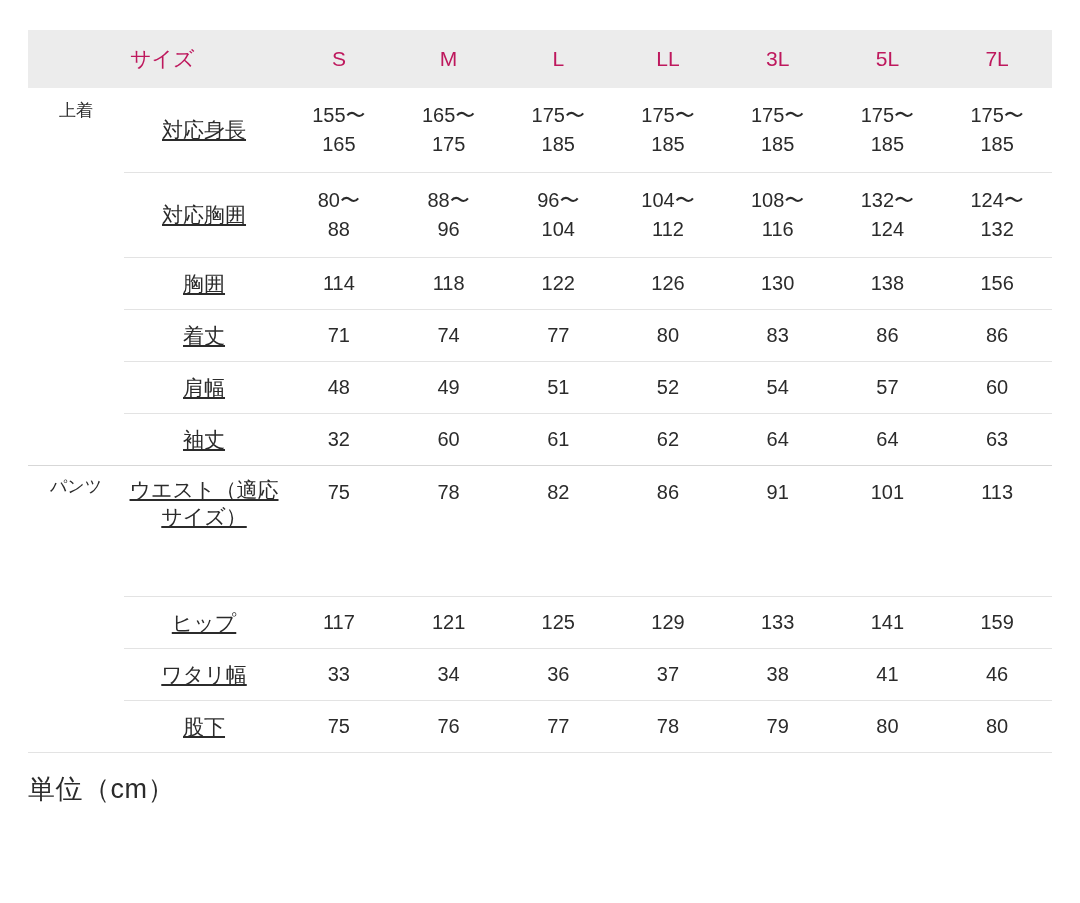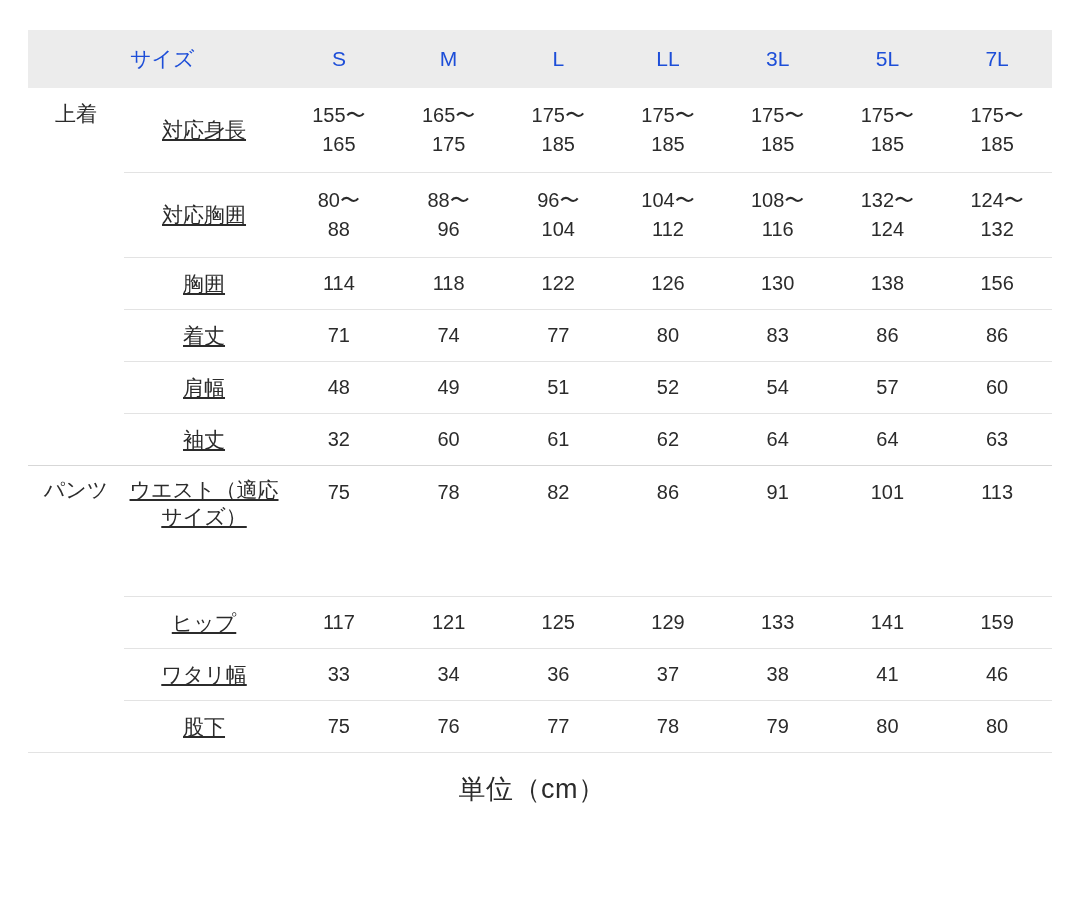--- a/index.html
+++ b/index.html
@@ -47,42 +47,42 @@
   }
 
   
   thead tr.head-row {
     background: #ececec;
   }
   thead th {
     height: 58px;
     font-size: 21px;
     font-weight: bold;
-    color: #1d4ed8;
+    color: #be185d;
   }
   thead th.blank-head {
     background: #ececec;
   }
   thead th.size-head {
     text-align: left;
     padding-left: 6px;
     font-size: 21px;
   }
 
   tbody td {
     font-size: 21px;
     border-top: 1px solid #e3e3e3;
   }
   tbody tr:first-child td {
     border-top: none;
   }
 
   td.group-cell {
     font-weight: bold;
-    font-size: 21px;
+    font-size: 17px;
     color: #2b2b2b;
     text-align: center;
     background: #ffffff;
     line-height: 1.35;
     padding: 0 4px;
   }
   td.row-label {
     font-weight: bold;
     font-size: 21px;
     text-align: center;
@@ -124,21 +124,21 @@
   .table-bottom-border {
     width: 1024px;
     margin: 0 auto;
     border-top: 1px solid #e3e3e3;
     height: 0;
   }
 
   .unit-row {
     width: 1024px;
     margin: 0 auto;
-    text-align: center;
+    text-align: left;
     font-size: 27px;
     color: #2b2b2b;
     padding: 18px 16px 0 0;
     box-sizing: border-box;
     letter-spacing: 0.5px;
   }
 
   .note {
     width: 1024px;
     margin: 0 auto;

